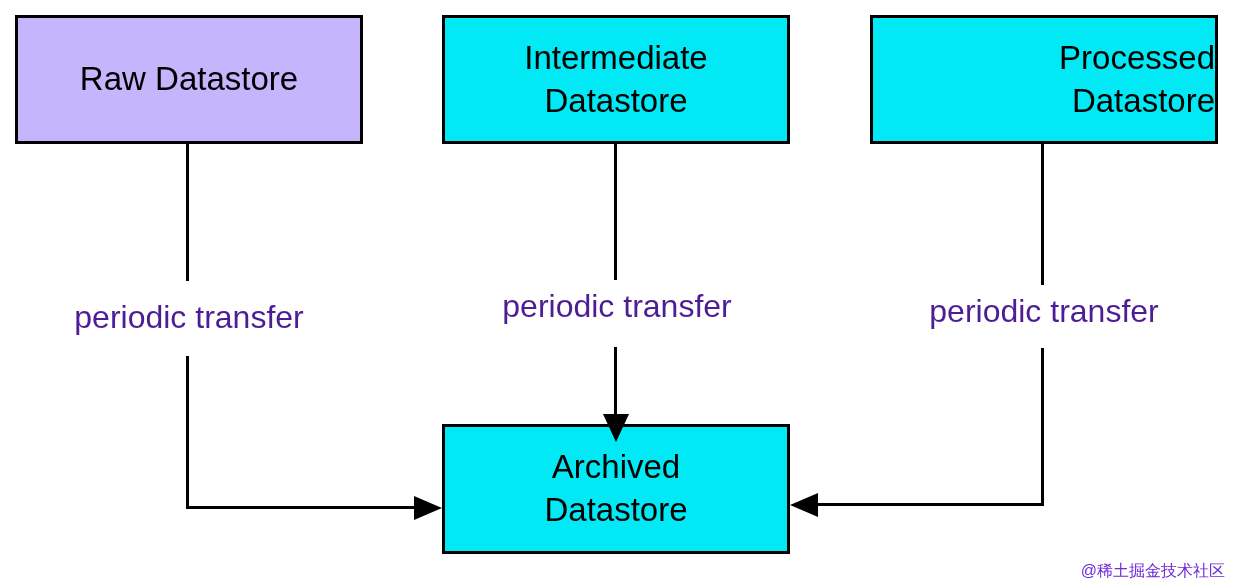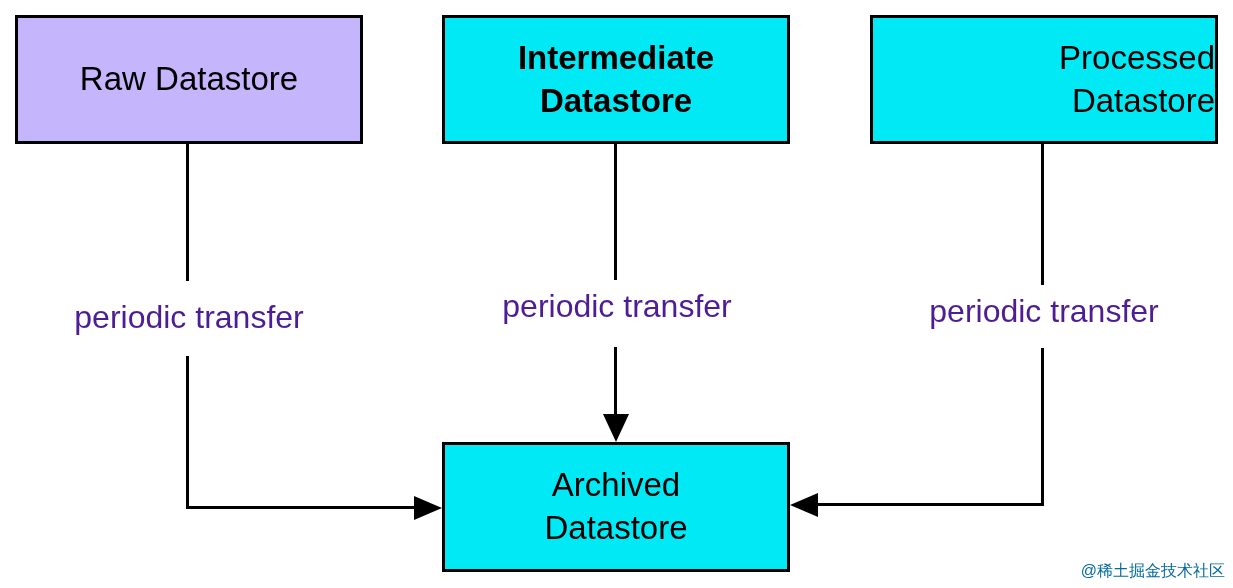--- a/index.html
+++ b/index.html
@@ -23,21 +23,21 @@
     align-items:center;
     justify-content:center;
     font-size:33px;
     line-height:1.3;
     color:#000000;
     text-align:center;
   }
   .node-raw{left:15px;top:15px;}
   .node-intermediate{left:442px;top:15px;}
   .node-processed{left:870px;top:15px;}
-  .node-archived{left:442px;top:442px;height:130px;}
+  .node-archived{left:442px;top:424px;height:130px;}
   .line{position:absolute;background:#000000;}
   
   .l-v1{left:186px;top:144px;width:3px;height:137px;}
   .l-v2{left:186px;top:356px;width:3px;height:153px;}
   .l-h {left:186px;top:506px;width:230px;height:3px;}
   
   .m-v1{left:614px;top:144px;width:3px;height:136px;}
   .m-v2{left:614px;top:347px;width:3px;height:70px;}
   
   .r-v1{left:1041px;top:144px;width:3px;height:141px;}
@@ -84,21 +84,21 @@
 </head>
 <body>
 
 <div class="canvas">
 
   <div class="node node-raw" style="background: #c4b5fd; border-color: rgb(0, 0, 0);">
     <span>Raw Datastore</span>
     <span></span>
   </div>
 
-  <div class="node node-intermediate" style="background: rgb(0, 233, 244); border-color: rgb(0, 0, 0); font-weight: bold;">
+  <div class="node node-intermediate" style="background: rgb(0, 233, 244); border-color: rgb(0, 0, 0);">
     <span>Intermediate</span>
     <span>Datastore</span>
   </div>
 
   <div class="node node-processed" style="background: rgb(0, 233, 244); border-color: rgb(0, 0, 0); align-items: flex-end;">
     <span>Processed</span>
     <span>Datastore</span>
   </div>
 
   <div class="node node-archived" style="background: rgb(0, 233, 244); border-color: rgb(0, 0, 0);">
@@ -116,15 +116,15 @@
   <div class="line m-v2"></div>
   <div class="arrow arrow-down"></div>
   <div class="edge-label el-mid">periodic transfer</div>
 
   <div class="line r-v1"></div>
   <div class="line r-v2"></div>
   <div class="line r-h"></div>
   <div class="arrow arrow-left"></div>
   <div class="edge-label el-right">periodic transfer</div>
 
-  <div class="watermark" style="color: #0369a1;">@稀土掘金技术社区</div>
+  <div class="watermark" style="color: #6d28d9;">@稀土掘金技术社区</div>
 
 </div>
 
 </body></html>

